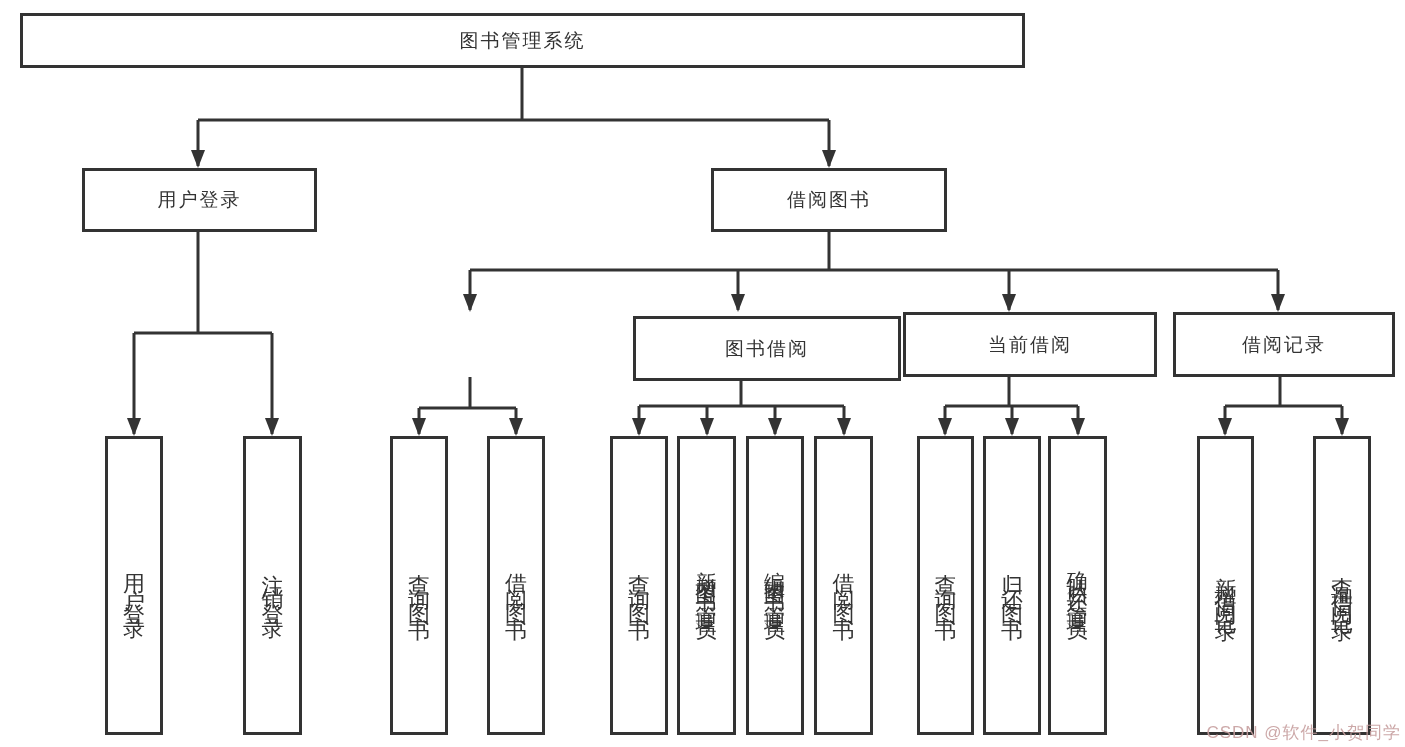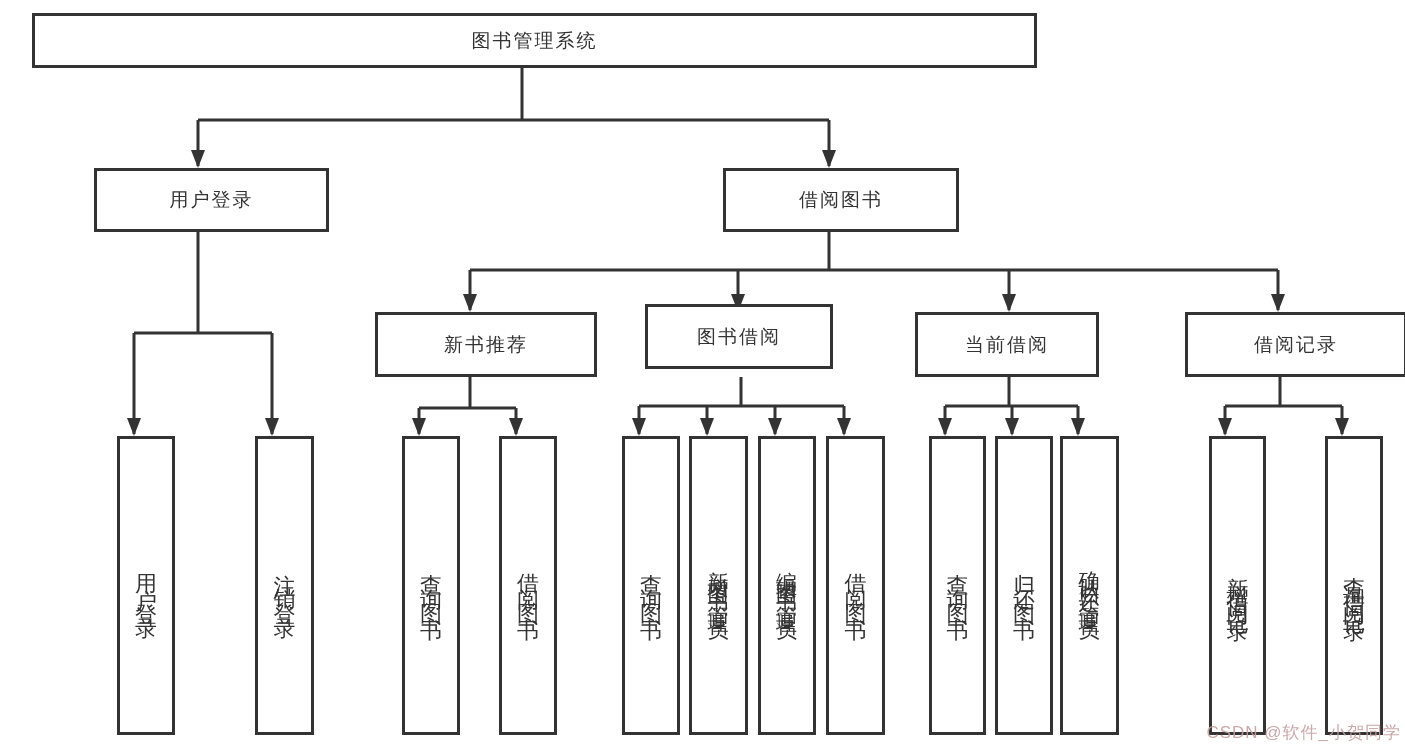--- a/index.html
+++ b/index.html
@@ -34,21 +34,20 @@
   }
   .box {
     position: absolute;
     box-sizing: border-box;
     border: 3px solid #333333;
     background: #ffffff;
     display: flex;
     align-items: center;
     justify-content: center;
     color: #333333;
-    margin-left: 12px;
   }
   .h-box {
     font-size: 19px;
     letter-spacing: 2px;
     text-align: center;
   }
   .root-box {
     font-size: 19px;
     letter-spacing: 2px;
   }
@@ -119,27 +118,24 @@
     <span>图书管理系统</span>
   </div>
 
   <div class="box h-box" style="left:82px; top:168px; width:235px; height:64px;">
     <span>用户登录</span>
   </div>
   <div class="box h-box" style="left:711px; top:168px; width:236px; height:64px;">
     <span>借阅图书</span>
   </div>
 
-  <div class="box h-box" style="left:363px; top:312px; width:222px; height:65px;">
-    <span>新书推荐</span>
-  </div>
-  <div class="box h-box" style="left:633px; top:304px; width:188px; height:65px;">
+  <div class="box h-box" style="left:633px; top:316px; width:268px; height:65px;">
     <span>图书借阅</span>
   </div>
-  <div class="box h-box" style="left:903px; top:312px; width:184px; height:65px;">
+  <div class="box h-box" style="left:903px; top:312px; width:254px; height:65px;">
     <span>当前借阅</span>
   </div>
   <div class="box h-box" style="left:1173px; top:312px; width:222px; height:65px;">
     <span>借阅记录</span>
   </div>
 
   <div class="box v-box ls-4" style="left:105px; top:436px; width:58px; height:299px;">
     <span class="v-text">用户登录</span>
   </div>
   <div class="box v-box ls-4" style="left:243px; top:436px; width:59px; height:299px;">

